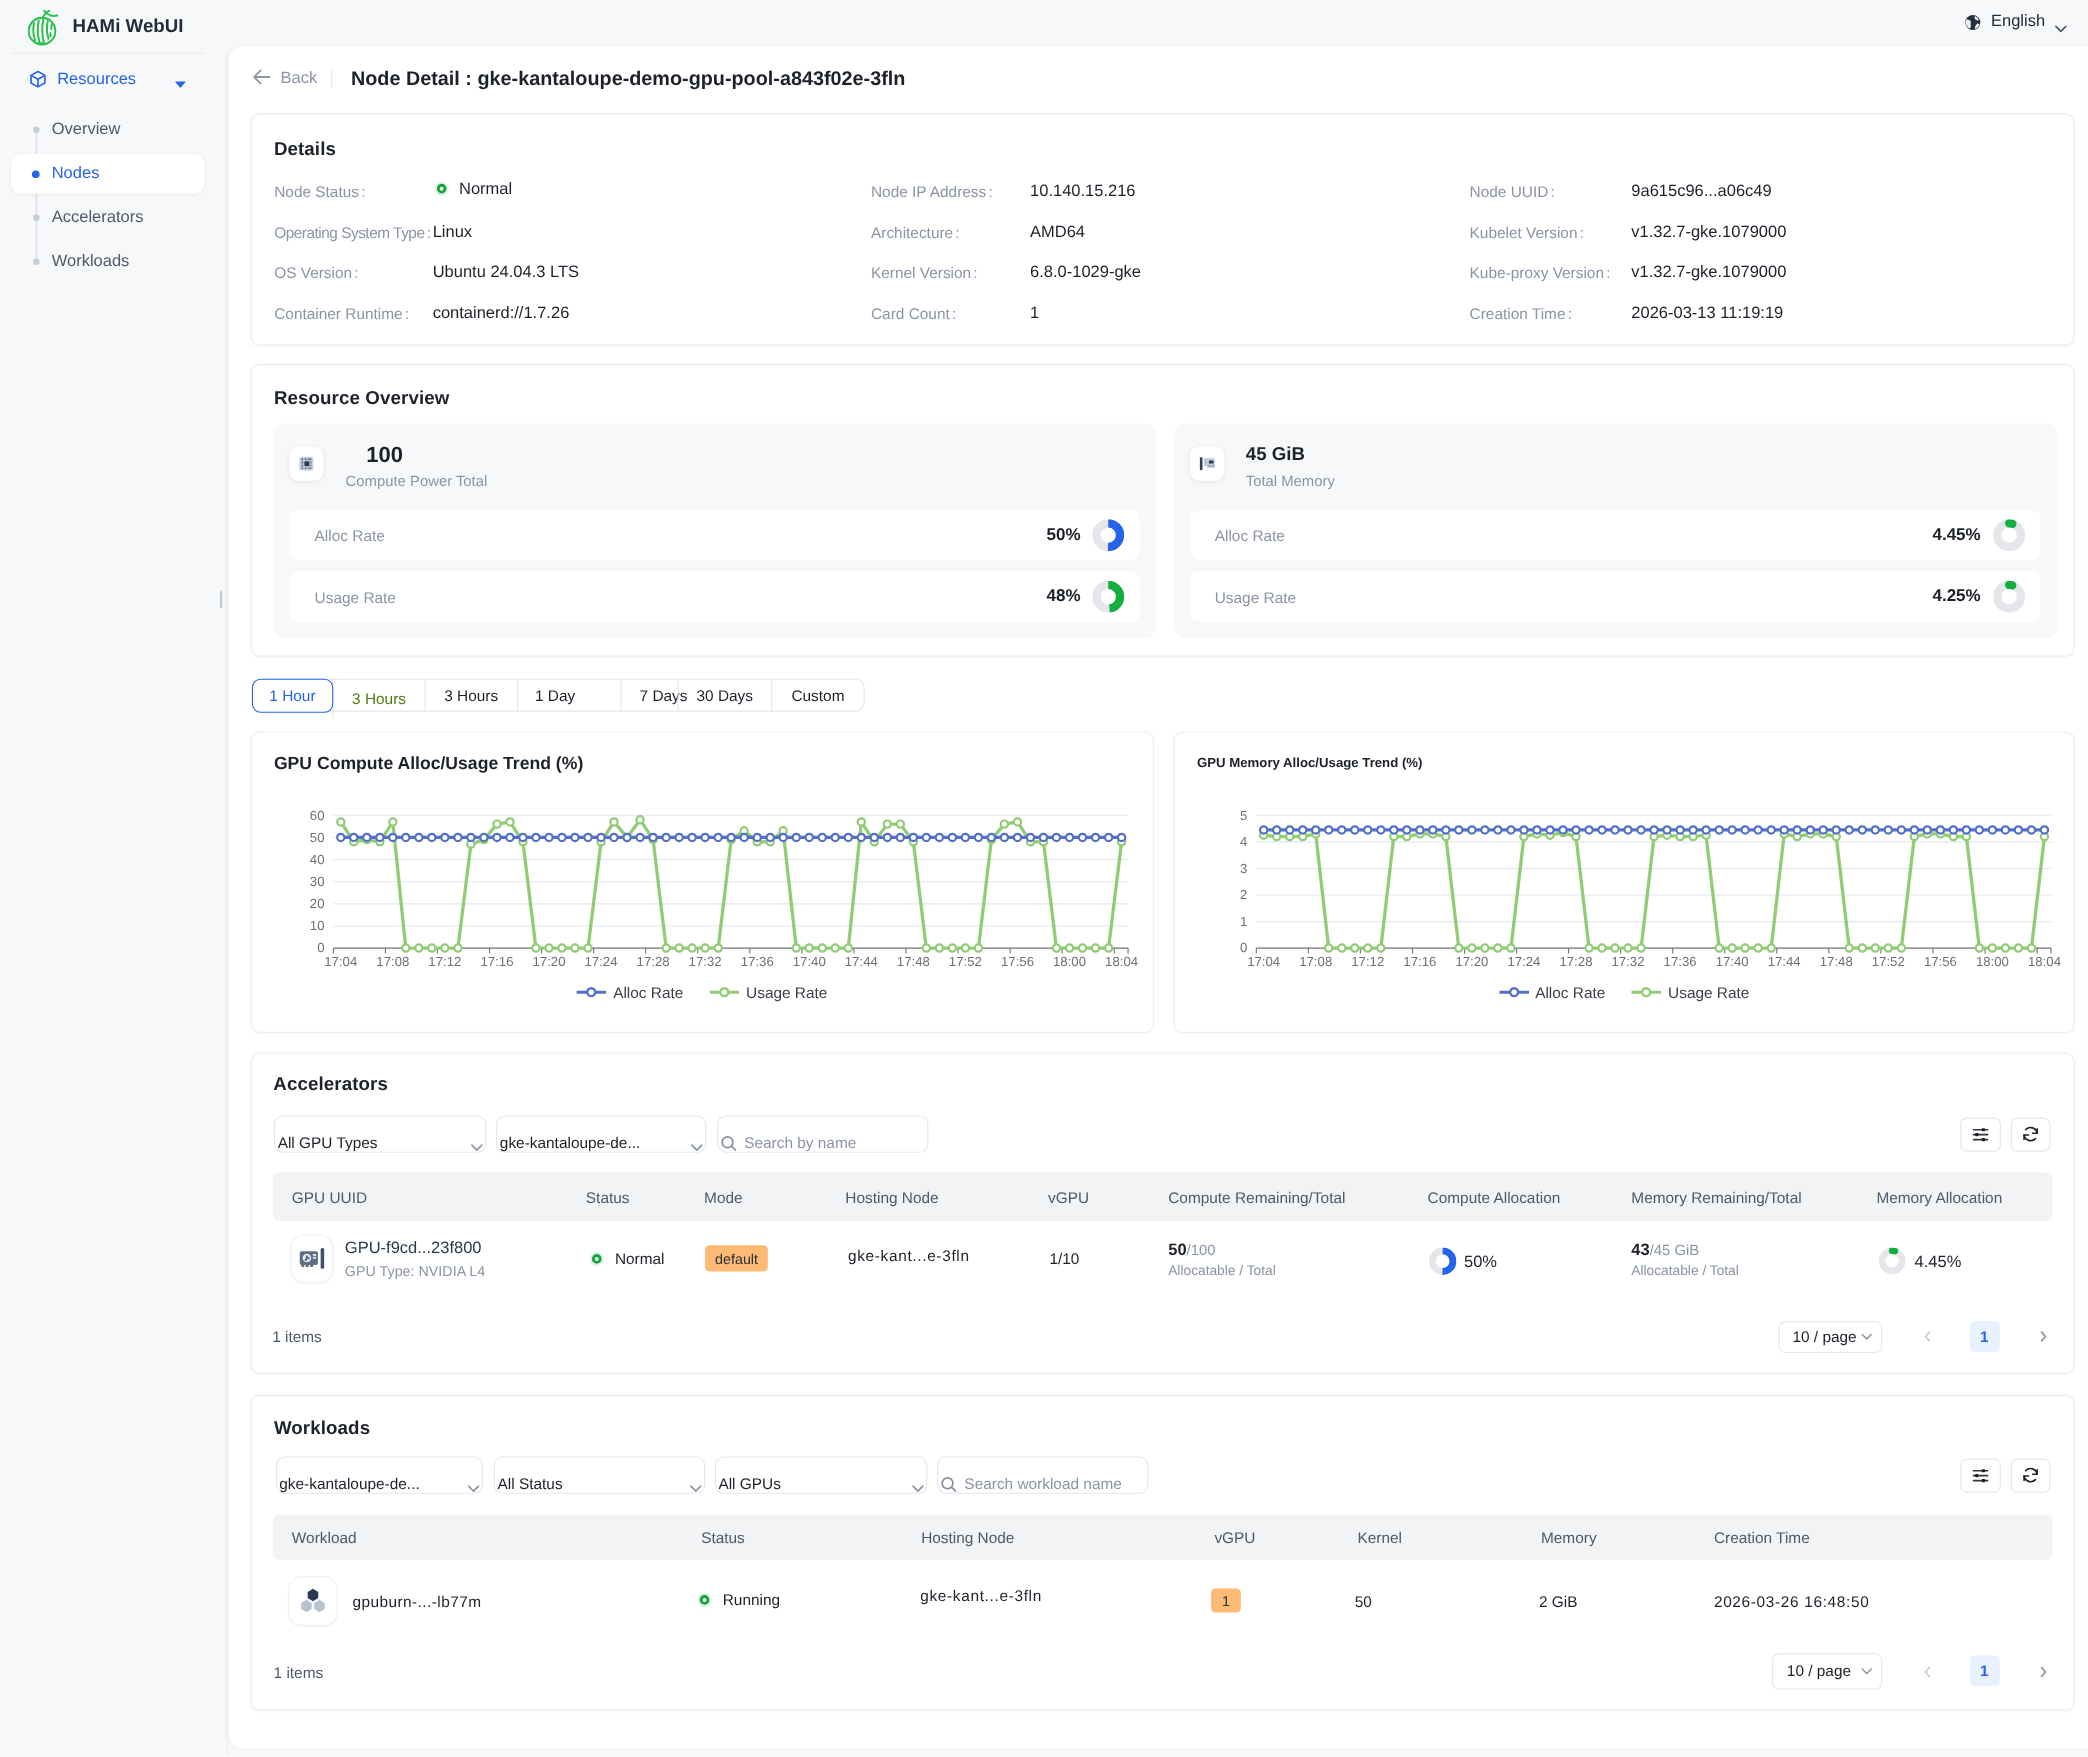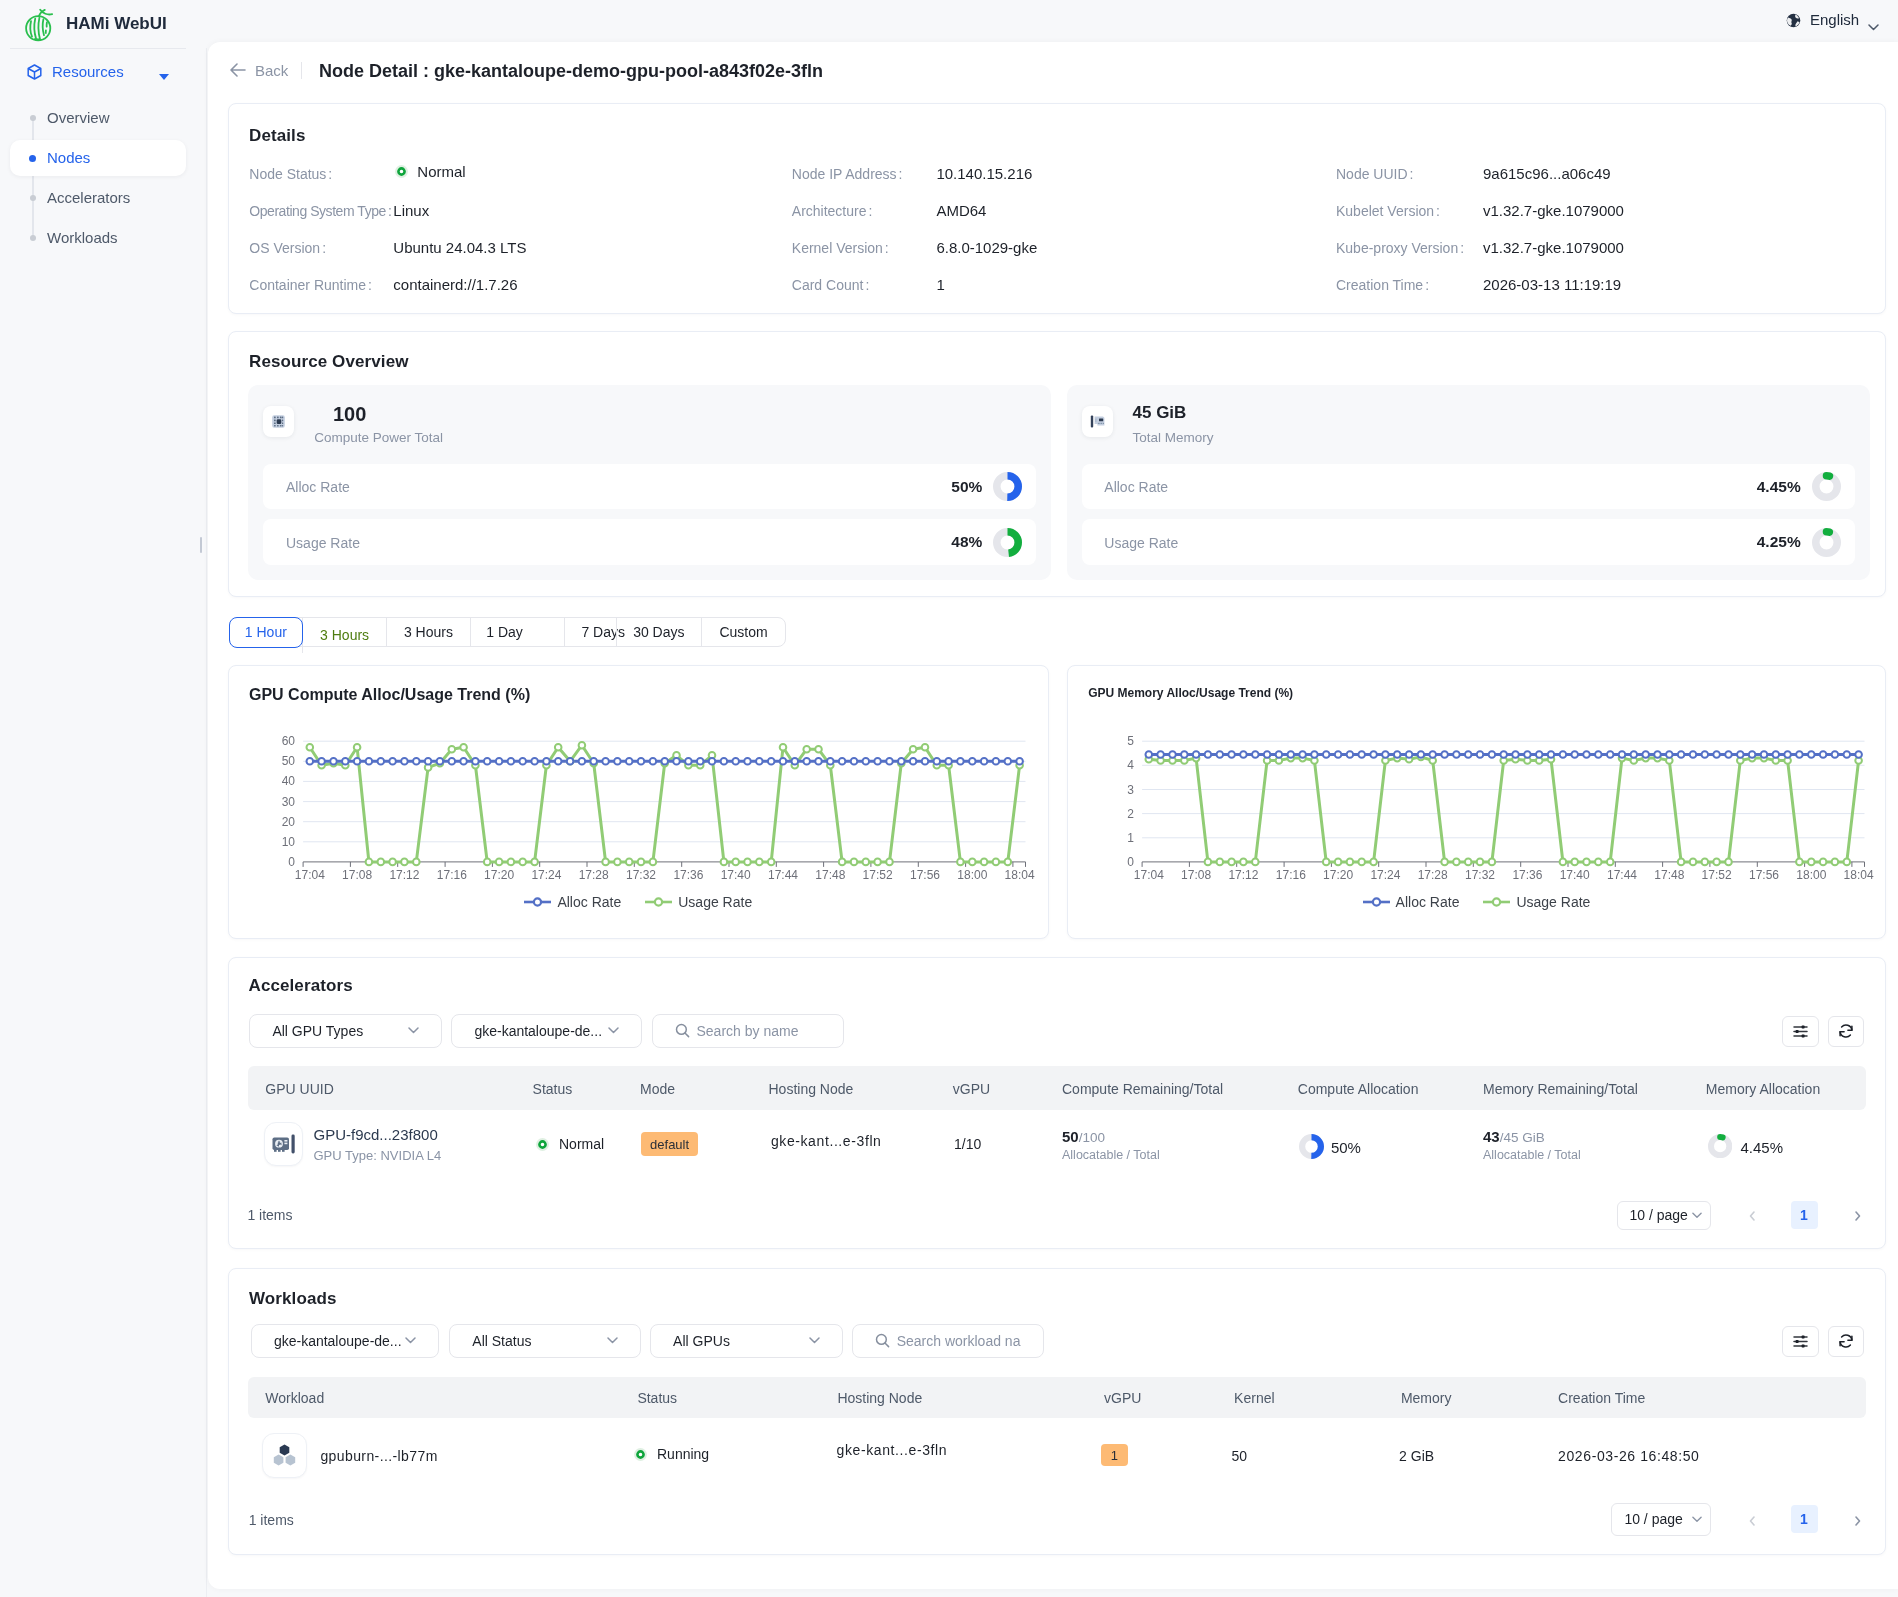--- a/index.html
+++ b/index.html
@@ -2,21 +2,21 @@
 <html><head><meta charset="utf-8"><style>
 *{margin:0;padding:0;box-sizing:border-box}
 html,body{width:1898px;height:1597px;overflow:hidden}
 body{background:#f7f8fa;font-family:"Liberation Sans",sans-serif;color:#1d2129;position:relative}
 .abs{position:absolute}
 .card{position:absolute;background:#fff;border:1px solid #e9edf5;border-radius:8px;box-shadow:0 1px 3px rgba(28,35,51,.03)}
 .ctitle{font-size:17px;font-weight:700;color:#1d2129;letter-spacing:.1px}
 .lbl{font-size:14px;color:#8b94a5}
 .val{font-size:15px;color:#1d2129}
 .flex{display:flex;align-items:center}
-.sel{position:absolute;height:34px;background:#fff;border:1px solid #e5e6eb;border-radius:8px;display:flex;align-items:center;padding:0 22px;font-size:14px;color:#1d2129}
+.sel{position:absolute;height:34px;background:#fff;border:1px solid #e5e6eb;border-radius:8px;display:flex;align-items:flex-end;padding:0 2px;font-size:14px;color:#1d2129}
 .sel .tx{flex:1;white-space:nowrap;overflow:hidden}
 .ph{color:#8b94a5}
 .ibtn{position:absolute;width:37px;height:31px;background:#fff;border:1px solid #e5e6eb;border-radius:6px;display:flex;align-items:center;justify-content:center}
 .thead{position:absolute;background:#f2f3f5;border-radius:6px}
 .th{position:absolute;font-size:14px;color:#4e5969;white-space:nowrap}
 .td{position:absolute;font-size:14px;color:#1d2129;white-space:nowrap}
 .sub{font-size:13px;color:#8a94a6}
 .tag{position:absolute;background:#fdba74;border-radius:4px;font-size:13px;color:#2a2f38;display:flex;align-items:center;justify-content:center}
 .items{position:absolute;font-size:14px;color:#4e5969}
 .pgsel{position:absolute;border:1px solid #e5e6eb;border-radius:6px;background:#fff;display:flex;align-items:center;font-size:14px;color:#1d2129;padding:0 8px 0 12px}

